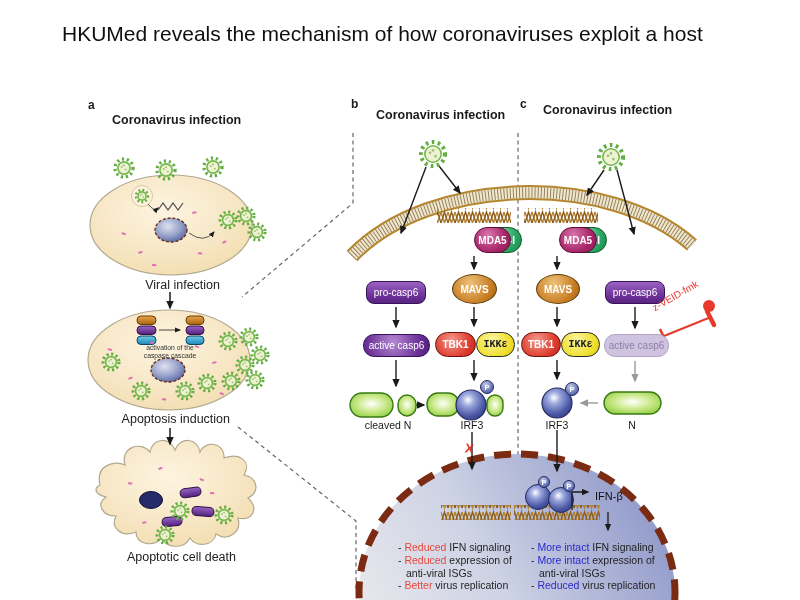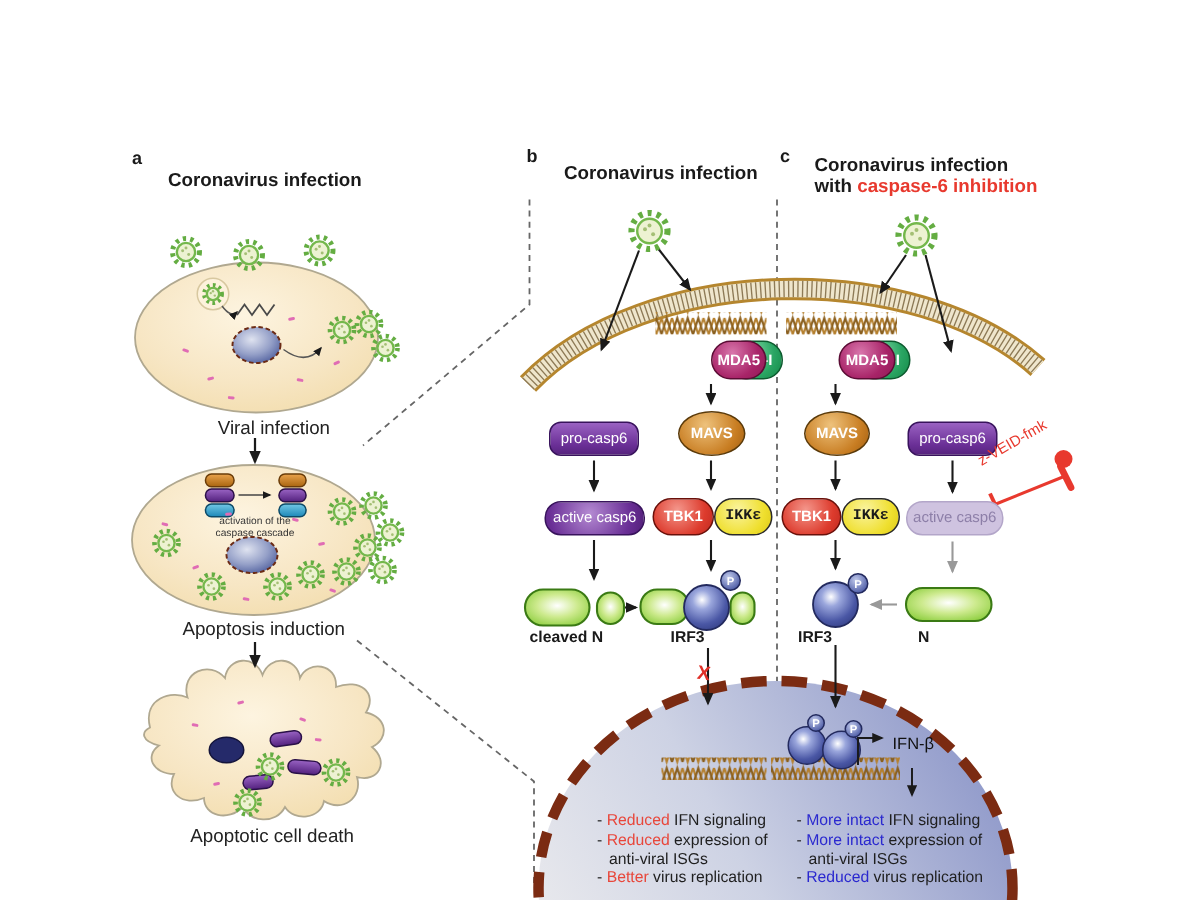--- a/index.html
+++ b/index.html
@@ -5,21 +5,21 @@
   html,body{margin:0;padding:0;background:#ffffff;}
   #stage{position:relative;width:800px;height:600px;background:#ffffff;overflow:hidden;
          font-family:"Liberation Sans",sans-serif;}
   #gfx{position:absolute;left:0;top:0;z-index:1;}
   .txt{position:absolute;z-index:3;color:#1a1a1a;}
   .main-title{left:62px;top:20px;width:700px;font-size:21px;line-height:27px;color:#0f0f0f;}
   .panel-letter{font-weight:bold;font-size:12px;}
   .panel-title{font-weight:bold;font-size:12.5px;}
   .caption{font-size:12.5px;text-align:right;color:#222;}
   .tinynote{font-size:6.8px;line-height:7.6px;text-align:center;color:#333;}
-  .small-label{font-size:10.5px;color:#1a1a1a;font-weight:bold;}
+  .small-label{font-size:10.5px;text-align:center;color:#1a1a1a;}
   .node{position:absolute;z-index:3;display:flex;align-items:center;justify-content:center;
         box-sizing:border-box;font-size:10px;font-weight:bold;color:#fff;}
   .cap-green{background:radial-gradient(circle at 38% 30%,#8fe2b0,#2aa563 62%,#148a48);
              border:1.5px solid #0c5a2e;border-radius:13px;margin-left:48px;}
   .cap-magenta{background:radial-gradient(circle at 38% 30%,#d875ab,#a82468 62%,#8f1a56);
              border:1.5px solid #5a0c34;border-radius:13px;}
   .ell-orange{background:radial-gradient(circle at 40% 30%,#eec27c,#c87d22 65%,#a05e12);
              border:1.5px solid #5a3a0a;border-radius:50%;}
   .cap-red{background:radial-gradient(circle at 40% 30%,#f4978c,#dd3b2d 65%,#c02a20);
              border:1.5px solid #6a100a;border-radius:13px;}
@@ -381,20 +381,21 @@
           <circle cx="611" cy="157" r="12" fill="none" stroke="#64ad42" stroke-width="4.1" stroke-dasharray="2.7 3.4"></circle>
           <circle cx="611" cy="157" r="8.2" fill="#edf2d2" stroke="#74b84c" stroke-width="1.6"></circle>
           <circle cx="608" cy="155.8" r="1.32" fill="#a4bf74"></circle>
           <circle cx="613.4" cy="159.16" r="1.32" fill="#a4bf74"></circle>
           <circle cx="611" cy="153.4" r="1.32" fill="#a4bf74"></circle>
         </g>
       </g>
 </svg>
 
 <div class="txt main-title">
+  <div>HKUMed reveals the mechanism of how coronaviruses exploit a host</div>
 </div>
 
 <div class="txt panel-letter" style="left:88px;top:98px">a</div>
 <div class="txt panel-title" style="left:112px;top:113px">Coronavirus infection</div>
 <div class="txt tinynote" style="left:135px;top:344px;width:70px">
   <div>activation of the</div>
   <div>caspase cascade</div>
 </div>
 <div class="txt caption" style="left:120px;top:278px;width:100px">Viral infection</div>
 <div class="txt caption" style="left:110px;top:412px;width:120px">Apoptosis induction</div>
@@ -414,21 +415,20 @@
 <div class="block-x" style="left:465px;top:441px">X</div>
 <div class="outcome" style="left:398px;top:541px">
       <div><span>- </span><span style="color: rgb(232, 71, 59);">Reduced</span><span> IFN signaling</span></div>
       <div><span>- </span><span style="color: rgb(232, 71, 59);">Reduced</span><span> expression of</span></div>
       <div style="padding-left: 8px;"><span>anti-viral ISGs</span></div>
       <div><span>- </span><span style="color: rgb(232, 71, 59);">Better</span><span> virus replication</span></div>
     </div>
 
 <div class="txt panel-letter" style="left:520px;top:97px">c</div>
 <div class="txt panel-title" style="left:543px;top:103px">Coronavirus infection</div>
-<div class="txt panel-title" style="left:543px;top:117px"><span style="color: rgb(26, 26, 26);">with </span><span style="color: rgb(232, 57, 46);">caspase-6 inhibition</span></div>
 <div class="node cap-green" style="left:521px;top:227px;width:38px;height:26px">RIG-I</div>
 <div class="node cap-magenta" style="left:559px;top:227px;width:38px;height:26px">MDA5</div>
 <div class="node ell-orange" style="left:536px;top:274px;width:44px;height:30px">MAVS</div>
 <div class="node cap-red" style="left:521px;top:332px;width:40px;height:25px">TBK1</div>
 <div class="node cap-yellow" style="left:561px;top:332px;width:39px;height:25px">IKKε</div>
 <div class="node pill-purple" style="left:605px;top:281px;width:60px;height:23px">pro-casp6</div>
 <div class="node pill-faded" style="left:604px;top:334px;width:65px;height:23px">active casp6</div>
 <div class="inhibitor-label" style="left:653px;top:303px">z-VEID-fmk</div>
 <div class="txt small-label" style="left:532px;top:419px;width:50px">IRF3</div>
 <div class="txt small-label" style="left:612px;top:419px;width:40px">N</div>

